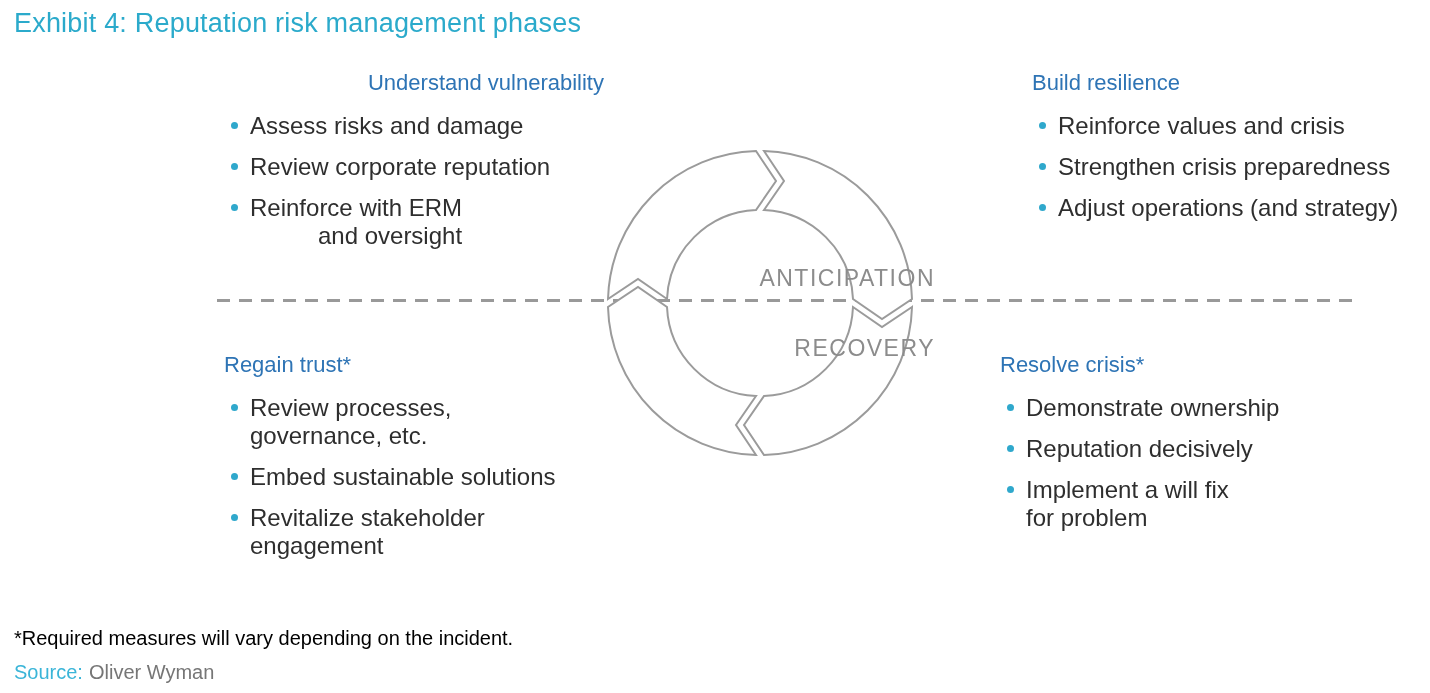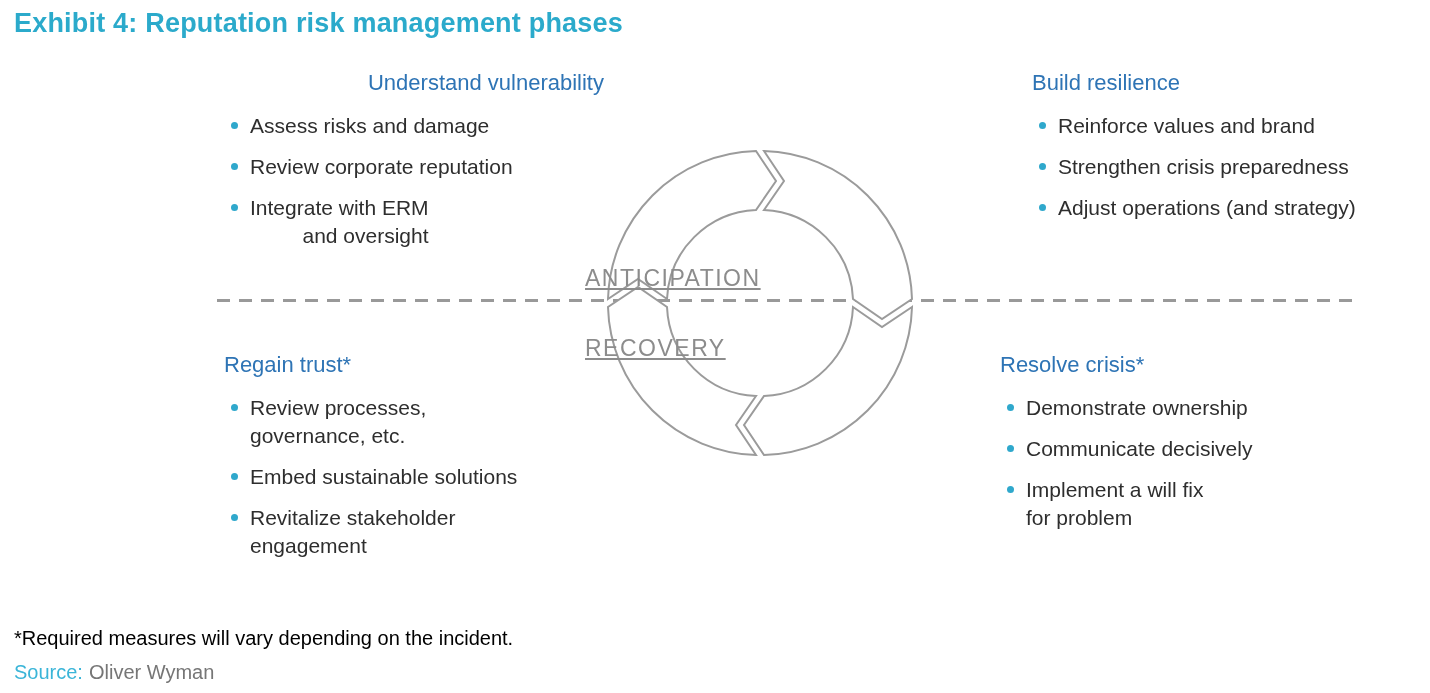--- a/index.html
+++ b/index.html
@@ -7,43 +7,42 @@
   body {
     font-family: "Liberation Sans", sans-serif;
     width: 1430px; height: 693px;
     position: relative;
     overflow: hidden;
   }
   .canvas { position: absolute; inset: 0; width: 1430px; height: 693px; }
 
   .exhibit-title {
     position: absolute; left: 14px; top: 8px;
-    font-size: 27px; font-weight: 700; letter-spacing: 0.2px;
+    font-size: 27px; font-weight: 400; letter-spacing: 0.2px;
     color: #2BAACB;
   }
 
   
   .dashed-divider {
     position: absolute; left: 217px; top: 299px;
     width: 1140px; height: 3px; z-index: 1;
     background: repeating-linear-gradient(to right, #999999 0 13px, transparent 13px 22px);
   }
 
   
   .cycle-diagram {
     position: absolute; left: 585px; top: 128px;
     width: 350px; height: 350px; z-index: 2;
   }
   .cycle-diagram svg { display: block; width: 350px; height: 350px; }
   .seg { fill: #ffffff; stroke: #9B9B9B; stroke-width: 2; stroke-linejoin: miter; }
   .cycle-label {
     position: absolute; left: 0; width: 350px; z-index: 3;
-    text-align: left; font-size: 23px; letter-spacing: 1.5px;
+    text-align: right; font-size: 23px; letter-spacing: 1.5px;
     color: #8C8C8C;
-    text-decoration: underline;
   }
   .cycle-label.top { top: 137px; }
   .cycle-label.bottom { top: 207px; }
 
   
   .quadrant { position: absolute; z-index: 1; }
   .q-tl { left: 224px; top: 70px;  width: 380px; text-align: right; }
   .q-tr { left: 987px; top: 70px;  width: 412px; margin-left: 45px; }
   .q-bl { left: 224px; top: 352px; width: 380px; }
   .q-br { left: 987px; top: 352px; width: 412px; margin-left: 13px; }
@@ -54,21 +53,21 @@
   }
   .q-list { list-style: none; }
   .q-item { display: flex; align-items: flex-start; margin-bottom: 13px; }
   .bullet-dot {
     flex: 0 0 auto;
     width: 7px; height: 7px; border-radius: 50%;
     background: #2FA8CC; margin: 10px 0 0 7px;
   }
   .q-item-text {
     margin-left: 12px;
-    font-size: 21px; line-height: 28px; color: #2E2E2E;
+    font-size: 24px; line-height: 28px; color: #2E2E2E;
     white-space: pre-line;
   }
 
   
   .footnote {
     position: absolute; left: 14px; top: 627px;
     font-size: 20px; color: #000000;
   }
   .source-line {
     position: absolute; left: 14px; top: 661px;
@@ -106,32 +105,32 @@
       <li class="q-item">
         <span class="bullet-dot"></span>
         <span class="q-item-text">Assess risks and damage</span>
       </li>
       <li class="q-item">
         <span class="bullet-dot"></span>
         <span class="q-item-text">Review corporate reputation</span>
       </li>
       <li class="q-item">
         <span class="bullet-dot"></span>
-        <span class="q-item-text">Integrate with ERM
+        <span class="q-item-text">Reinforce with ERM
 and oversight</span>
       </li>
     </ul>
   </div>
 
   <div class="quadrant q-tr">
     <div class="q-heading">Build resilience</div>
     <ul class="q-list">
       <li class="q-item">
         <span class="bullet-dot"></span>
-        <span class="q-item-text">Reinforce values and brand</span>
+        <span class="q-item-text">Reinforce values and crisis</span>
       </li>
       <li class="q-item">
         <span class="bullet-dot"></span>
         <span class="q-item-text">Strengthen crisis preparedness</span>
       </li>
       <li class="q-item">
         <span class="bullet-dot"></span>
         <span class="q-item-text">Adjust operations (and strategy)</span>
       </li>
     </ul>
@@ -159,21 +158,21 @@
 
   <div class="quadrant q-br">
     <div class="q-heading">Resolve crisis*</div>
     <ul class="q-list">
       <li class="q-item">
         <span class="bullet-dot"></span>
         <span class="q-item-text">Demonstrate ownership</span>
       </li>
       <li class="q-item">
         <span class="bullet-dot"></span>
-        <span class="q-item-text">Communicate decisively</span>
+        <span class="q-item-text">Reputation decisively</span>
       </li>
       <li class="q-item">
         <span class="bullet-dot"></span>
         <span class="q-item-text">Implement a will fix
 for problem</span>
       </li>
     </ul>
   </div>
 
   <div class="footnote">*Required measures will vary depending on the incident.</div>

